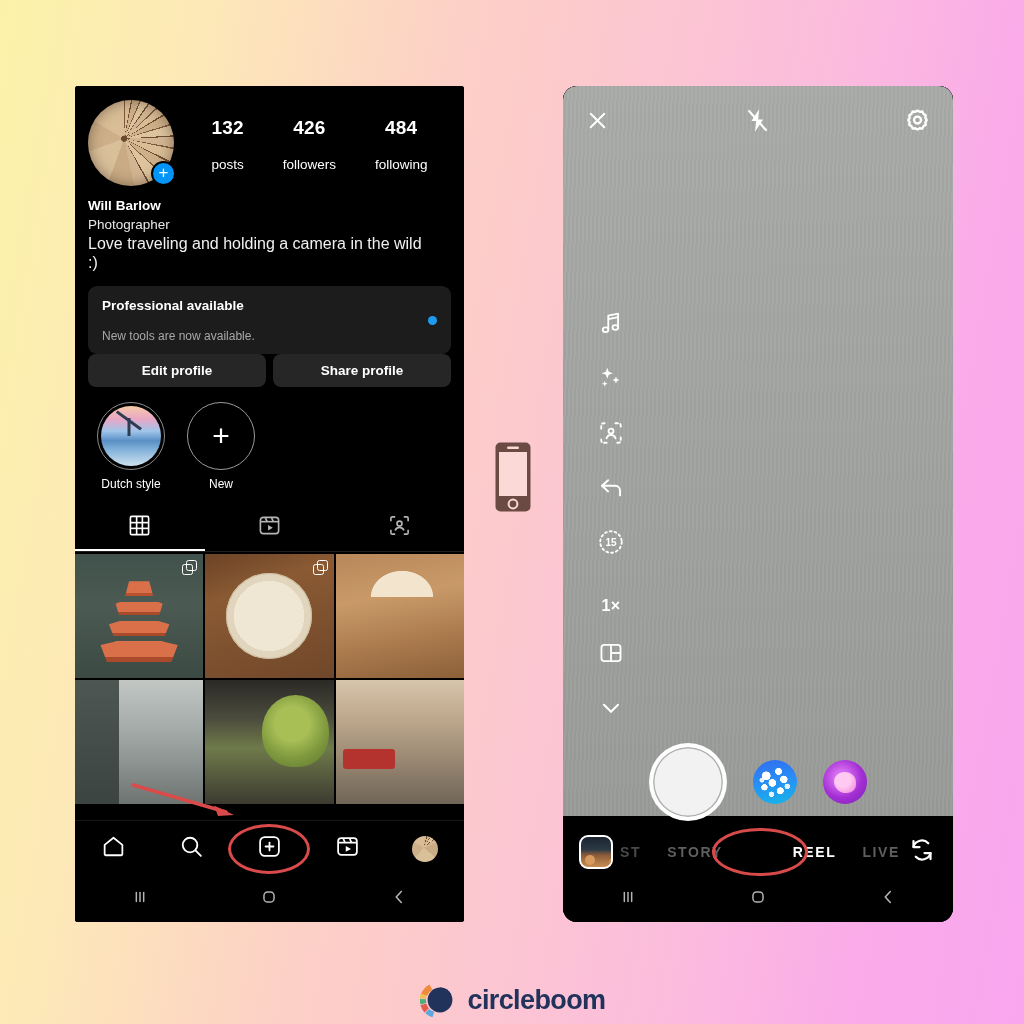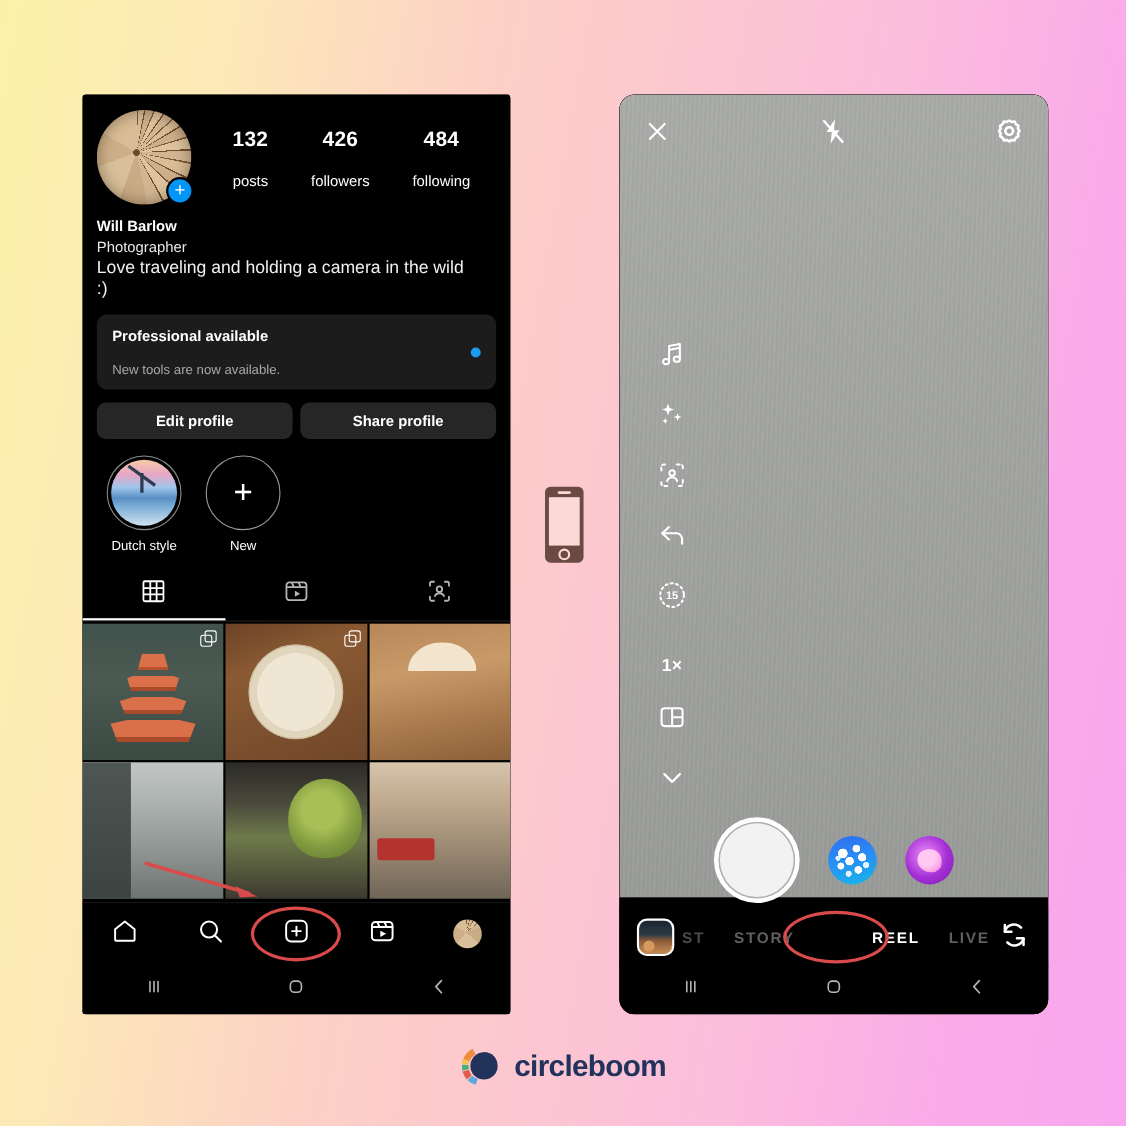--- a/index.html
+++ b/index.html
@@ -55,21 +55,21 @@
   .bio-desc { font-size: 16px; color: #f0f0f0; line-height: 19px; }
 
   .dash {
     margin: 14px 13px 0 13px; background: #1c1c1c; border-radius: 9px;
     padding: 11px 14px; display: flex; align-items: center; justify-content: space-between;
   }
   .dash-t { font-size: 13.5px; font-weight: bold; line-height: 17px; }
   .dash-s { font-size: 12px; color: #a8a8a8; margin-top: 15px; }
   .dash-dot { width: 9px; height: 9px; border-radius: 50%; background: #1e9bf0; }
 
-  .btn-row { display: flex; gap: 7px; margin: 12px 13px 0 13px; }
+  .btn-row { display: flex; gap: 7px; margin: 0 13px 0 13px; }
   .pbtn {
     flex: 1; background: #262626; border-radius: 8px; text-align: center;
     padding: 9px 0; font-size: 13.5px; font-weight: bold; color: #fff;
   }
 
   .highs { display: flex; gap: 22px; padding: 15px 0 0 22px; }
   .high { width: 68px; text-align: center; }
   .high-ring {
     width: 68px; height: 68px; border-radius: 50%;
     border: 1.5px solid #8a8a8a; padding: 3px;
@@ -253,21 +253,21 @@
   .reel-oval {
     position: absolute; left: 50%; top: 50%; transform: translate(-50%,-50%);
     width: 96px; height: 48px; border: 3.5px solid #d94a4a; border-radius: 50%;
   }
 
   
   #arrow { position: absolute; left: 130px; top: 782px; z-index: 30; }
   #phone-glyph { position: absolute; left: 494px; top: 441px; }
 
   .logo-wrap {
-    position: absolute; left: 0; bottom: 35px; width: 100%;
+    position: absolute; left: 0; bottom: 4px; width: 100%;
     display: flex; align-items: center; justify-content: center; gap: 9px;
   }
   .logo-text {
     font-size: 27px; font-weight: bold; color: #21325b; letter-spacing: -.6px;
   }
 </style>
 </head>
 <body>
 
 <div class="phone" id="phone-left">

